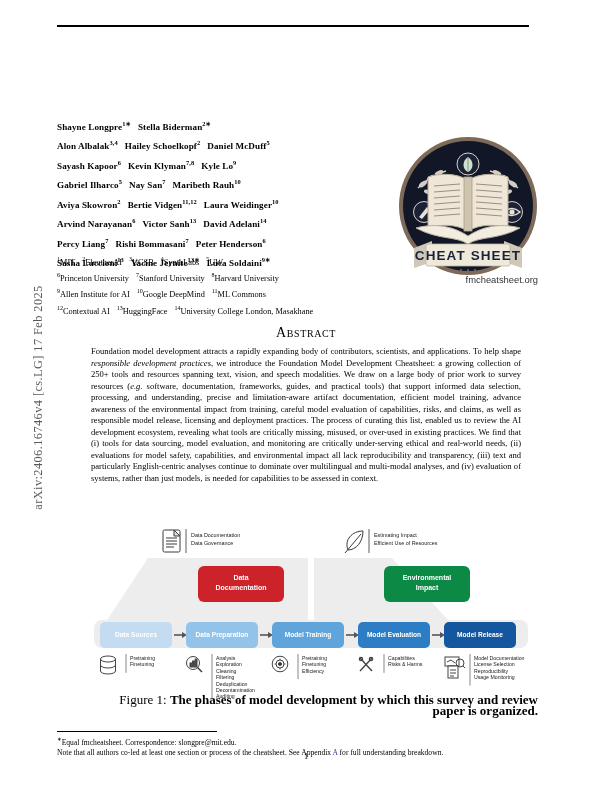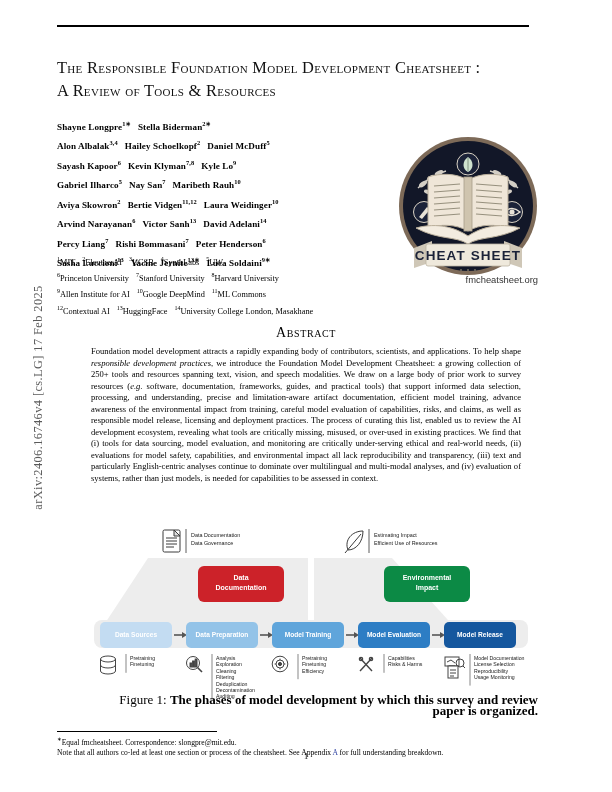--- a/index.html
+++ b/index.html
@@ -125,24 +125,20 @@
 </style>
 </head>
 <body>
 
 <div class="page">
 
   <div class="top-rule"></div>
 
   <div class="arxiv-stamp">arXiv:2406.16746v4  [cs.LG]  17 Feb 2025</div>
 
-  <div class="title">
-    <span>The Responsible Foundation Model Development Cheatsheet :</span>
-    <span class="l2">A Review of Tools &amp; Resources</span>
-  </div>
 
   <div class="authors" id="authors">
       <div class="row"><span>Shayne Longpre<sup>1∗</sup></span><span class="gap"></span><span>Stella Biderman<sup>2∗</sup></span></div>
       <div class="row"><span>Alon Albalak<sup>3,4</sup></span><span class="gap"></span><span>Hailey Schoelkopf<sup>2</sup></span><span class="gap"></span><span>Daniel McDuff<sup>5</sup></span></div>
       <div class="row"><span>Sayash Kapoor<sup>6</sup></span><span class="gap"></span><span>Kevin Klyman<sup>7,8</sup></span><span class="gap"></span><span>Kyle Lo<sup>9</sup></span></div>
       <div class="row"><span>Gabriel Ilharco<sup>5</sup></span><span class="gap"></span><span>Nay San<sup>7</sup></span><span class="gap"></span><span>Maribeth Rauh<sup>10</sup></span></div>
       <div class="row"><span>Aviya Skowron<sup>2</sup></span><span class="gap"></span><span>Bertie Vidgen<sup>11,12</sup></span><span class="gap"></span><span>Laura Weidinger<sup>10</sup></span></div>
       <div class="row"><span>Arvind Narayanan<sup>6</sup></span><span class="gap"></span><span>Victor Sanh<sup>13</sup></span><span class="gap"></span><span>David Adelani<sup>14</sup></span></div>
       <div class="row"><span>Percy Liang<sup>7</sup></span><span class="gap"></span><span>Rishi Bommasani<sup>7</sup></span><span class="gap"></span><span>Peter Henderson<sup>6</sup></span></div>
       <div class="row"><span>Sasha Luccioni<sup>13</sup></span><span class="gap"></span><span>Yacine Jernite<sup>13∗</sup></span><span class="gap"></span><span>Luca Soldaini<sup>9∗</sup></span></div>

